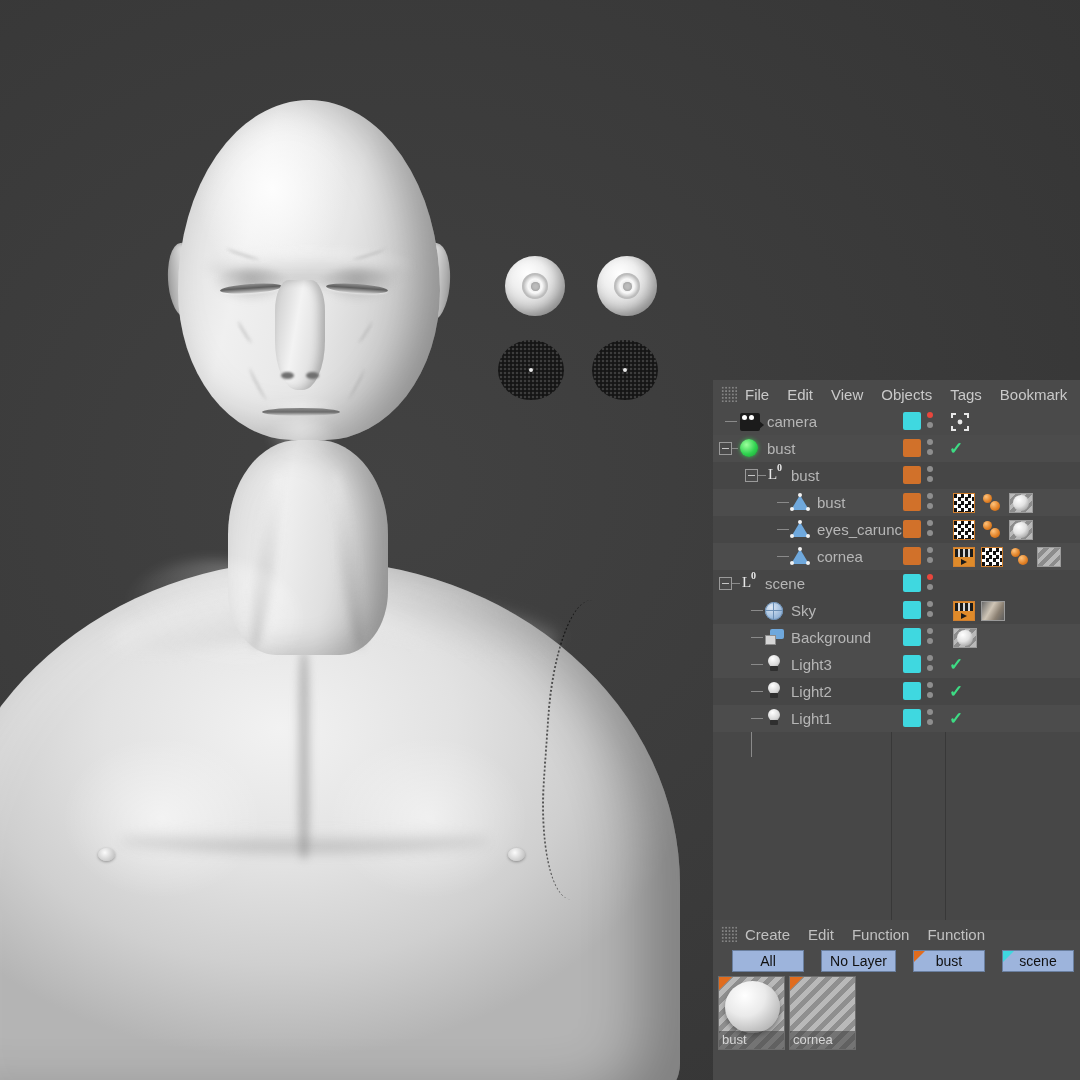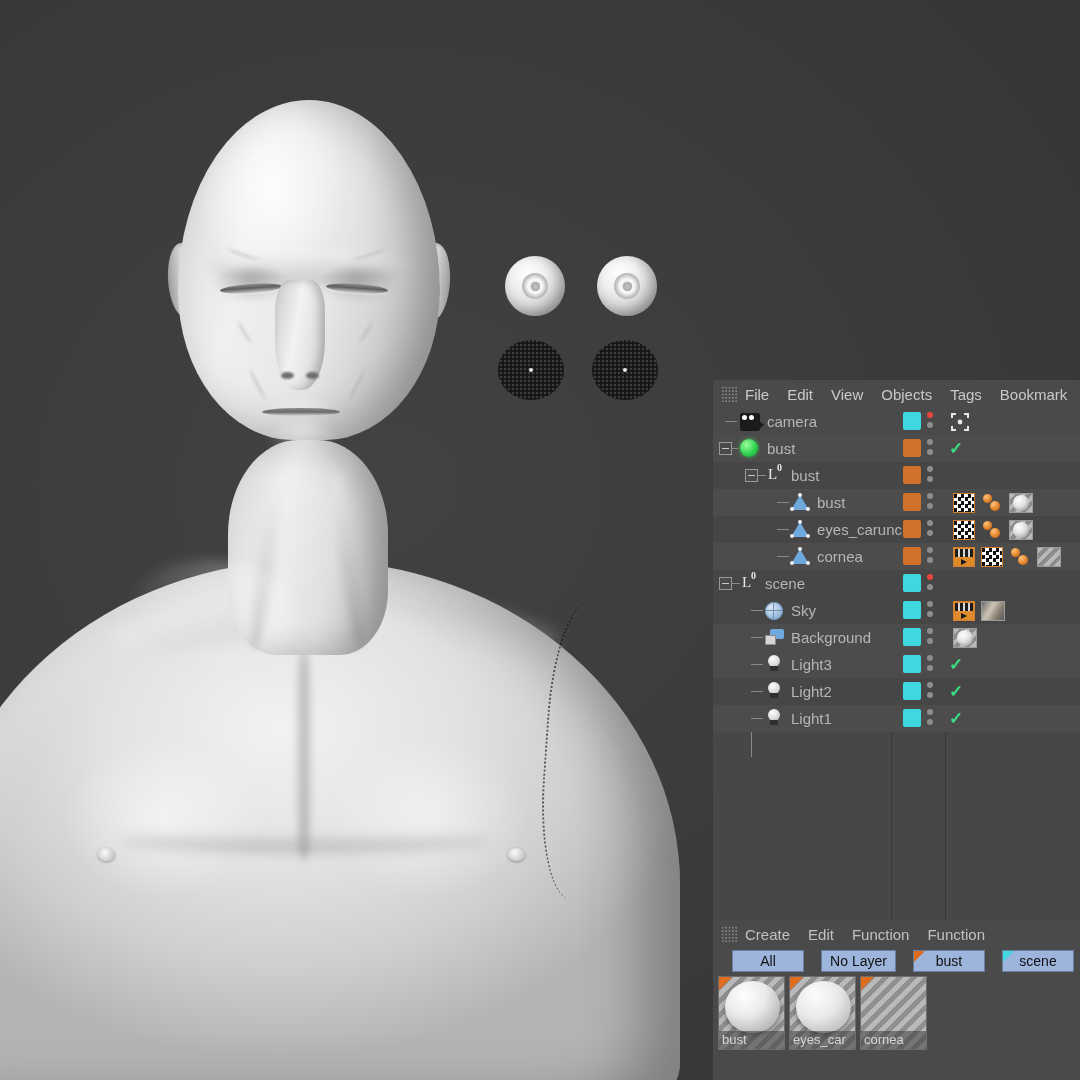--- a/index.html
+++ b/index.html
@@ -590,23 +590,18 @@
       <span>scene</span>
       </div>
   </div>
 
   <div id="swatches">
     <div class="mat">
       <div class="mcorner"></div>
       <div class="ball"></div>
       <div class="cap">bust</div>
       </div>
-    <div class="mat nospeck">
-      <div class="mcorner"></div>
-      <div class="ball"></div>
-      <div class="cap">eyes_car</div>
-      </div>
     <div class="mat glass">
       <div class="mcorner"></div>
       <div class="cap">cornea</div>
       </div>
   </div>
 </div>
 
 </body></html>

